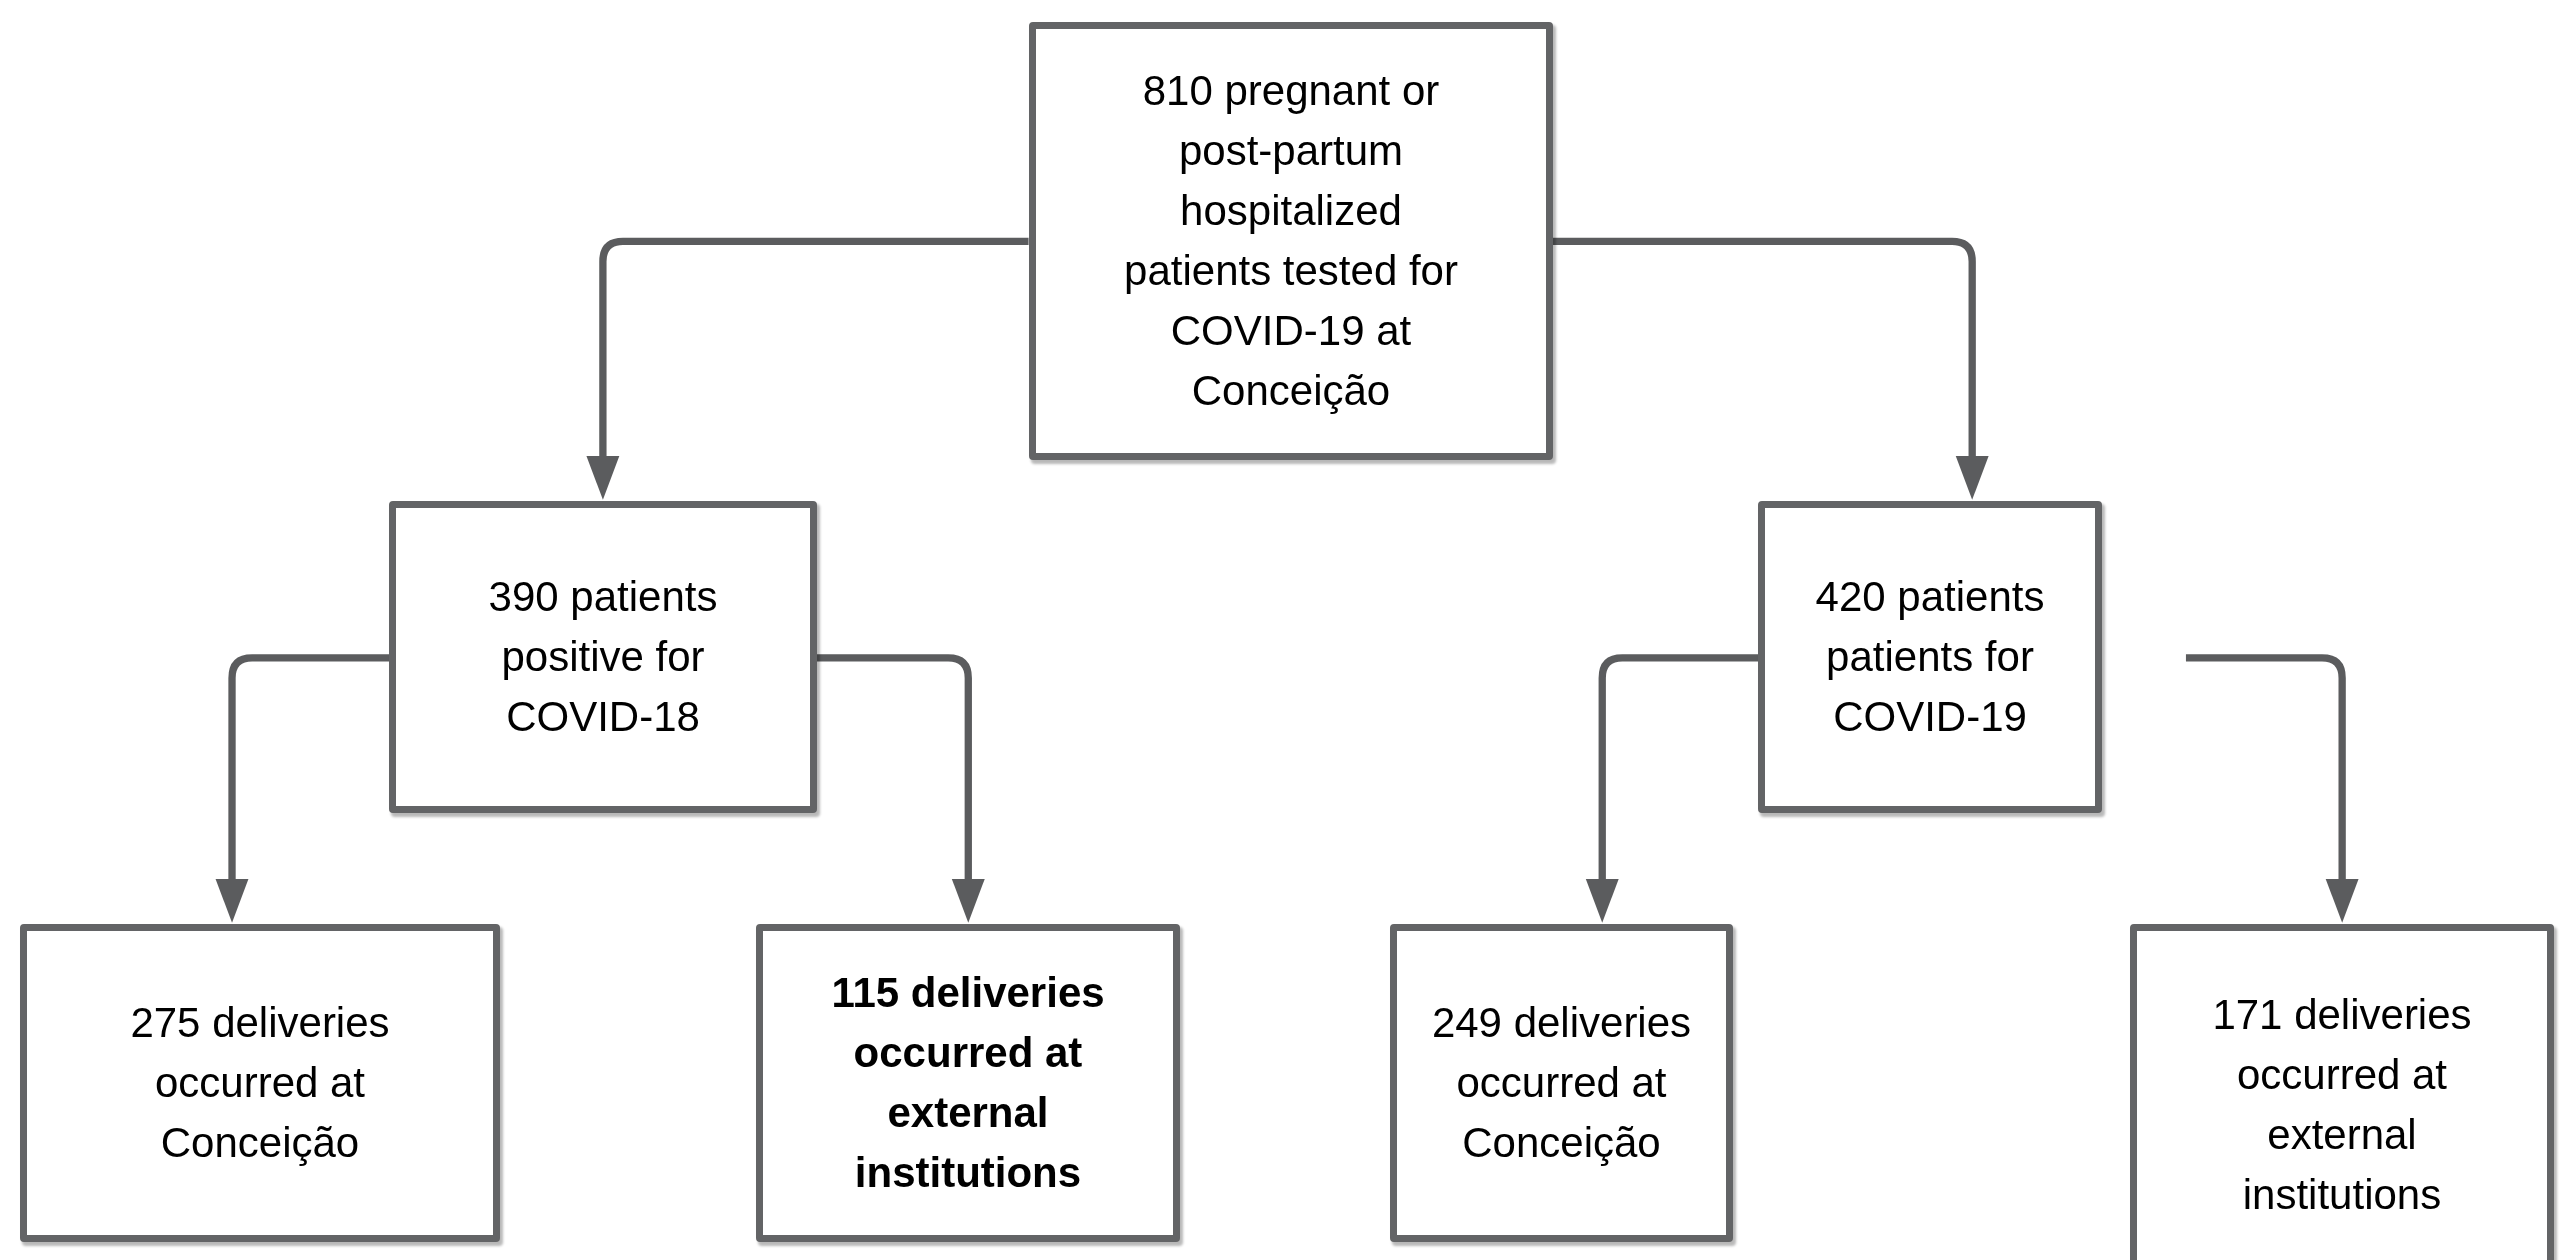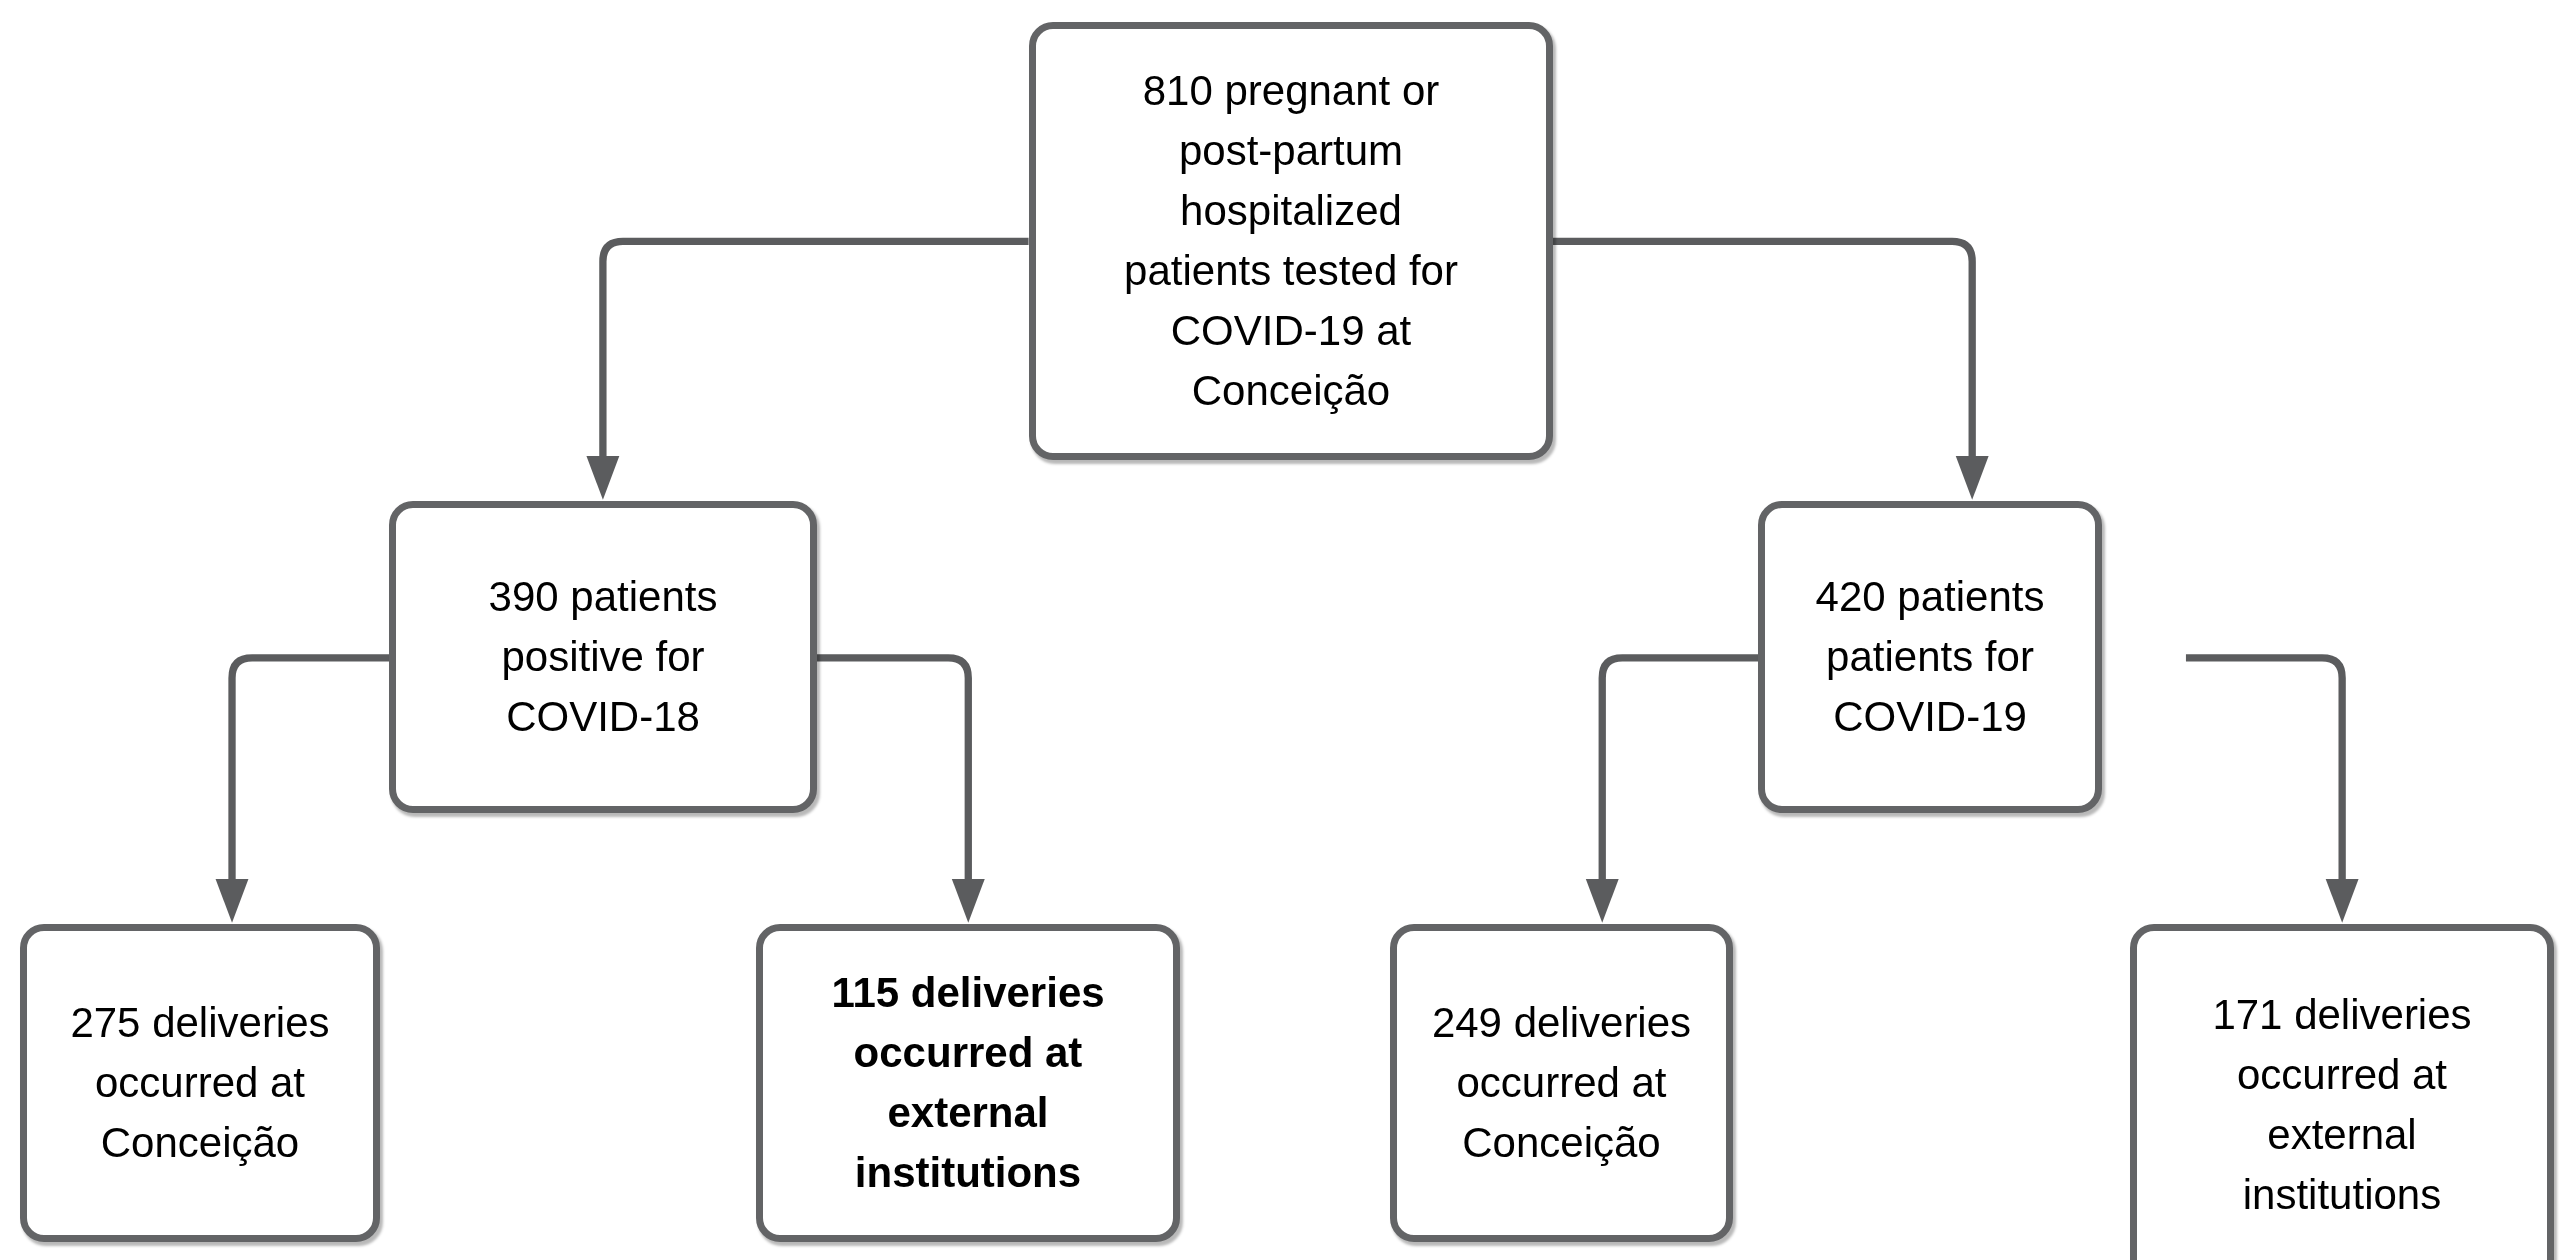--- a/index.html
+++ b/index.html
@@ -20,39 +20,39 @@
     left: 0;
     top: 0;
     width: 2576px;
     height: 1261px;
   }
   .node {
     position: absolute;
     box-sizing: border-box;
     background: #ffffff;
     border: 7.3px solid #636466;
-    border-radius: 24px;
+    border-radius: 4px;
     box-shadow: 2.7px 3.7px 2.7px rgba(0,0,0,0.28);
     display: flex;
     align-items: center;
     justify-content: center;
     text-align: center;
     color: #000000;
     font-size: 42px;
     line-height: 60px;
     white-space: pre-line;
     padding: 9px 16.4px;
   }
   .node .bold { font-weight: 400; }
 
   
   #node-root              { left: 1029px; top: 22px;   width: 524px; height: 438px; }
   #node-positive          { left: 389px;  top: 501px;  width: 428px; height: 312px; }
   #node-negative          { left: 1758px; top: 501px;  width: 344px; height: 312px; }
-  #node-pos-conceicao     { left: 20px;   top: 924px; width: 360px; height: 318px; }
+  #node-pos-conceicao     { left: 20px;   top: 924px; width: 480px; height: 318px; }
   #node-pos-external      { left: 756px;  top: 924px; width: 424px; height: 318px; font-weight: bold; }
   #node-neg-conceicao     { left: 1390px; top: 924px; width: 343px; height: 318px; }
   #node-neg-external      { left: 2130px; top: 924px; width: 424px; height: 362px; }
 
   .conn-line {
     fill: none;
     stroke: #5b5c5e;
     stroke-width: 8;
   }
   .arrowhead {

